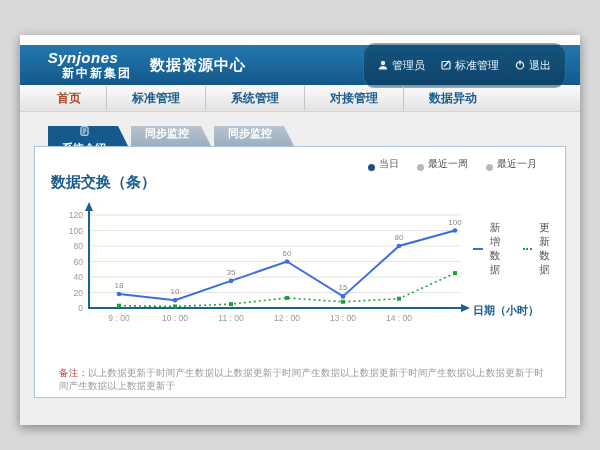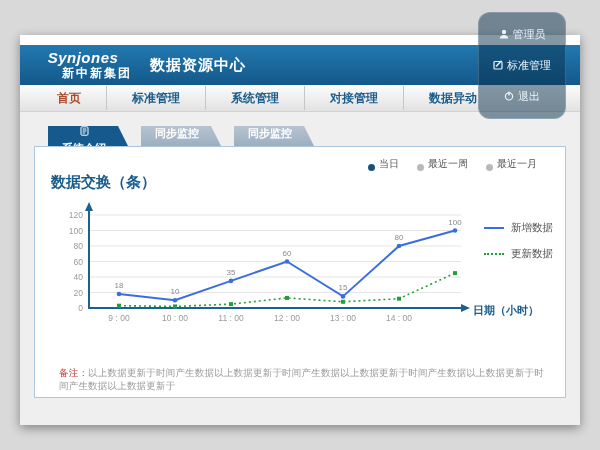--- a/index.html
+++ b/index.html
@@ -9,52 +9,52 @@
         box-shadow:0 3px 10px rgba(0,0,0,.4);}
   .top-strip{height:10px;background:#ffffff;}
 
   
   .header{height:40px;background:linear-gradient(#2279b0,#14588a);display:flex;align-items:center;padding:0 14px;box-sizing:border-box;}
   .logo{color:#fff;text-align:center;line-height:1.1;cursor:pointer;}
   .logo .l1{font-style:italic;font-weight:bold;font-size:15px;letter-spacing:.5px;display:block;}
   .logo .l2{font-size:12px;font-weight:bold;letter-spacing:2px;display:block;margin-left:28px;}
   .app-title{color:#fff;font-size:15px;font-weight:bold;margin-left:18px;letter-spacing:1px;}
   .user-pill{margin-left:auto;background:rgba(7,48,76,.5);border:1px solid rgba(255,255,255,.18);
-             border-radius:12px;padding:14px 14px;display:flex;gap:16px;color:#eaf3fa;font-size:11px;align-items:center;flex-direction:column;}
+             border-radius:12px;padding:14px 14px;display:flex;gap:16px;color:#eaf3fa;font-size:11px;align-items:center;}
   .user-item{display:flex;align-items:center;gap:4px;cursor:pointer;white-space:nowrap;}
   .user-item svg{display:block;}
 
   
   .navbar{height:26px;background:linear-gradient(#fcfcfc,#e2e2e2);border-bottom:1px solid #c9d4dd;
           display:flex;align-items:center;padding:0 12px;}
   .nav-item{padding:0 25px;font-size:12px;font-weight:bold;color:#1a5c8a;line-height:24px;
             border-right:1px solid #c6c6c6;cursor:pointer;}
   .nav-item:last-child{border-right:none;}
   .nav-item.active{color:#a84b2b;}
 
   
   .content{background:#efefef;height:313px;padding:14px 14px 0;box-sizing:border-box;}
   .tabs{display:flex;height:20px;padding-left:14px;position:relative;z-index:2;}
   .tab{display:flex;align-items:center;gap:5px;color:#fff;font-size:11px;font-weight:bold;
        padding:0 22px 0 14px;cursor:pointer;clip-path:polygon(0 0,calc(100% - 10px) 0,100% 100%,0 100%);flex-direction:column;}
   .tab.active{background:#16598c;}
-  .tab.inactive{background:linear-gradient(#b7c3d0,#9cafc0);margin-left:13px;}
+  .tab.inactive{background:linear-gradient(#b7c3d0,#9cafc0);margin-left:3px;}
   .tab .tab-icon{display:flex;}
 
   .panel{background:#fff;border:1px solid #a9c6dc;height:252px;position:relative;box-sizing:border-box;}
   .radios{position:absolute;top:10px;right:28px;display:flex;gap:18px;font-size:10px;color:#555;align-items:center;}
   .radio{display:flex;align-items:flex-end;cursor:pointer;}
   .dot{width:7px;height:7px;border-radius:50%;display:inline-block;margin-right:4px;background:#b9b9b9;}
   .radio.sel .dot{background:#1a5080;}
 
   .chart-wrap{padding:26px 12px 0 14px;display:flex;}
   .chart-left{width:424px;}
   .y-title{font-size:15px;font-weight:bold;color:#1a5c8a;margin:0 0 4px 2px;}
   .legend-col{width:90px;position:relative;}
-  .legend{margin-top:48px;display:flex;flex-direction:column;gap:12px;align-items:flex-end;}
+  .legend{margin-top:48px;display:flex;flex-direction:row;gap:12px;}
   .legend-item{display:flex;align-items:center;gap:7px;font-size:10.5px;color:#555;}
   .sample{width:20px;height:0;display:inline-block;}
   .x-axis-label{position:absolute;top:130px;left:0;font-size:11px;font-weight:bold;color:#1a5c8a;white-space:nowrap;}
 
   .note{margin-top:24px;padding:0 14px 0 24px;font-size:9.5px;color:#9a9a9a;letter-spacing:.2px;line-height:1.4;}
   .note .red{color:#c23b3b;}
 </style>
 </head>
 <body>
 

